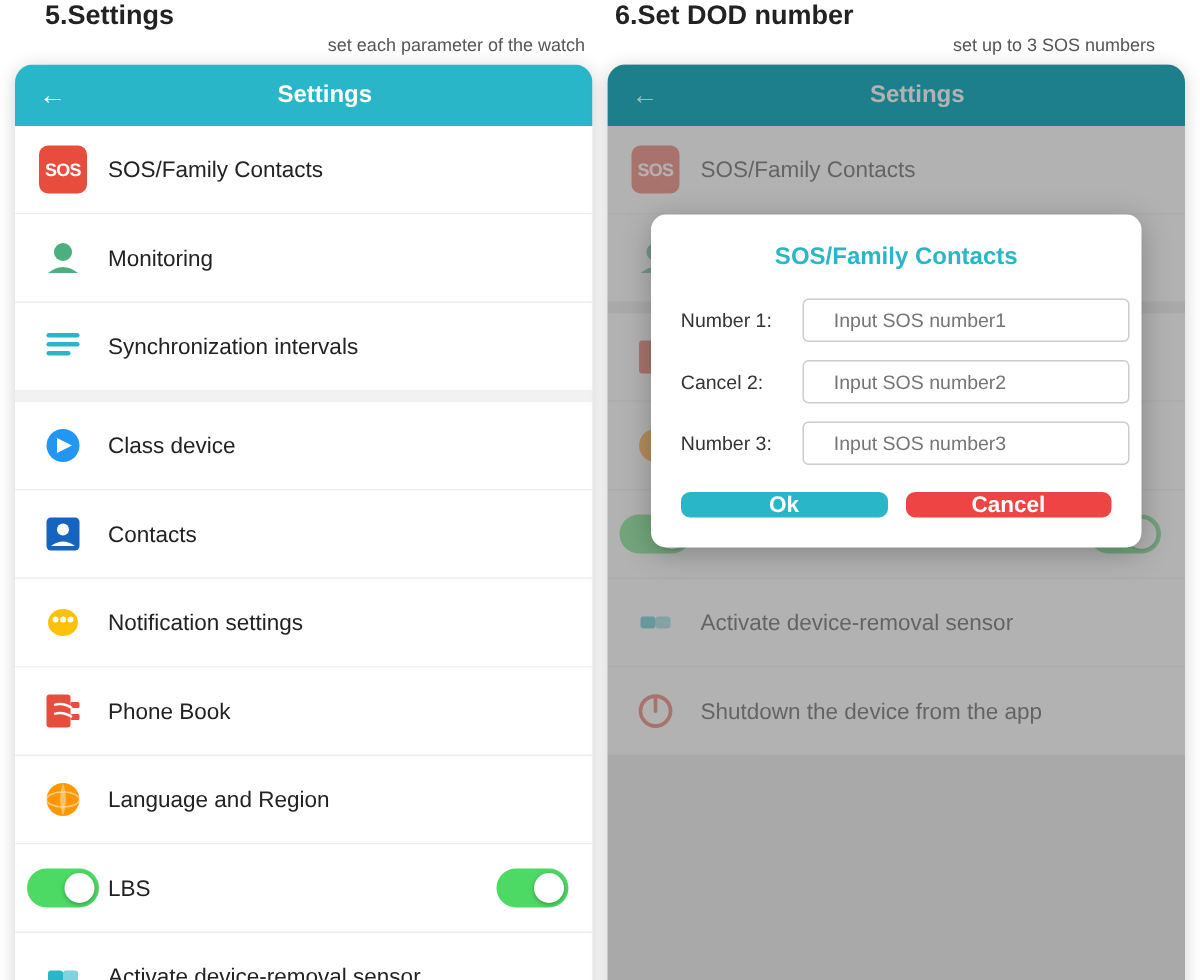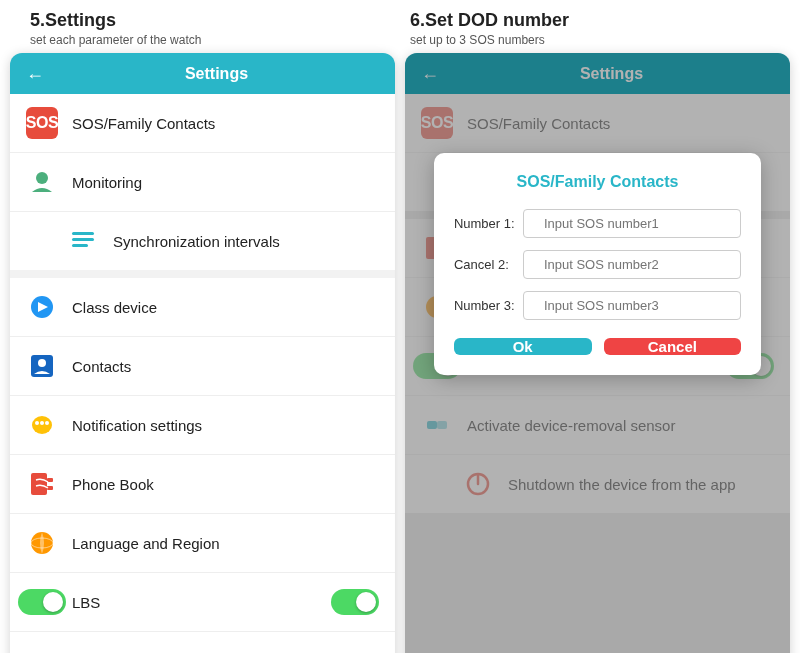--- a/index.html
+++ b/index.html
@@ -7,36 +7,37 @@
       font-family: -apple-system, BlinkMacSystemFont, 'Segoe UI', Arial, sans-serif;
       background: #fff;
       width: 800px;
       min-height: 653px;
       display: flex;
       flex-direction: column;
     }
 
     .top-labels {
       display: flex;
-      padding: 10px 20px 6px;
+      padding: 0 20px 6px;
       gap: 0;
     }
     .section-header {
       width: 50%;
       padding: 0 10px;
     }
     .section-title {
       font-size: 18px;
       font-weight: bold;
       color: #222;
     }
     .section-subtitle {
       font-size: 12px;
       color: #555;
       margin-top: 2px;
+      text-align: right;
     }
 
     .panels {
       display: flex;
       flex: 1;
       padding: 0 10px 10px;
       gap: 10px;
     }
 
     .phone-panel {
@@ -84,37 +85,36 @@
     .menu-item {
       display: flex;
       align-items: center;
       padding: 13px 16px;
       border-bottom: 1px solid #eee;
       background: #fff;
       gap: 14px;
     }
     .menu-item:last-child {
       border-bottom: none;
-      margin-left: 41px;
     }
 
     .menu-icon {
       width: 32px;
       height: 32px;
       border-radius: 6px;
       display: flex;
       align-items: center;
       justify-content: center;
       font-size: 16px;
       flex-shrink: 0;
     }
     .icon-sos {
       background: #e74c3c;
       color: white;
-      font-size: 16px;
+      font-size: 12px;
       font-weight: bold;
       letter-spacing: -0.5px;
     }
     .icon-monitoring { background: transparent; }
     .icon-sync { background: transparent; }
     .icon-class { background: transparent; }
     .icon-notif { background: transparent; }
     .icon-contacts { background: transparent; }
     .icon-phonebook { background: transparent; }
     .icon-language { background: transparent; }
@@ -193,21 +193,21 @@
       color: #29b6c8;
       font-size: 16px;
       font-weight: 600;
       margin-bottom: 18px;
     }
 
     .dialog-field {
       display: flex;
       align-items: center;
       margin-bottom: 12px;
-      gap: 4px;
+      gap: 16px;
     }
 
     .dialog-label {
       font-size: 13px;
       color: #333;
       width: 65px;
       flex-shrink: 0;
     }
 
     .dialog-input {

